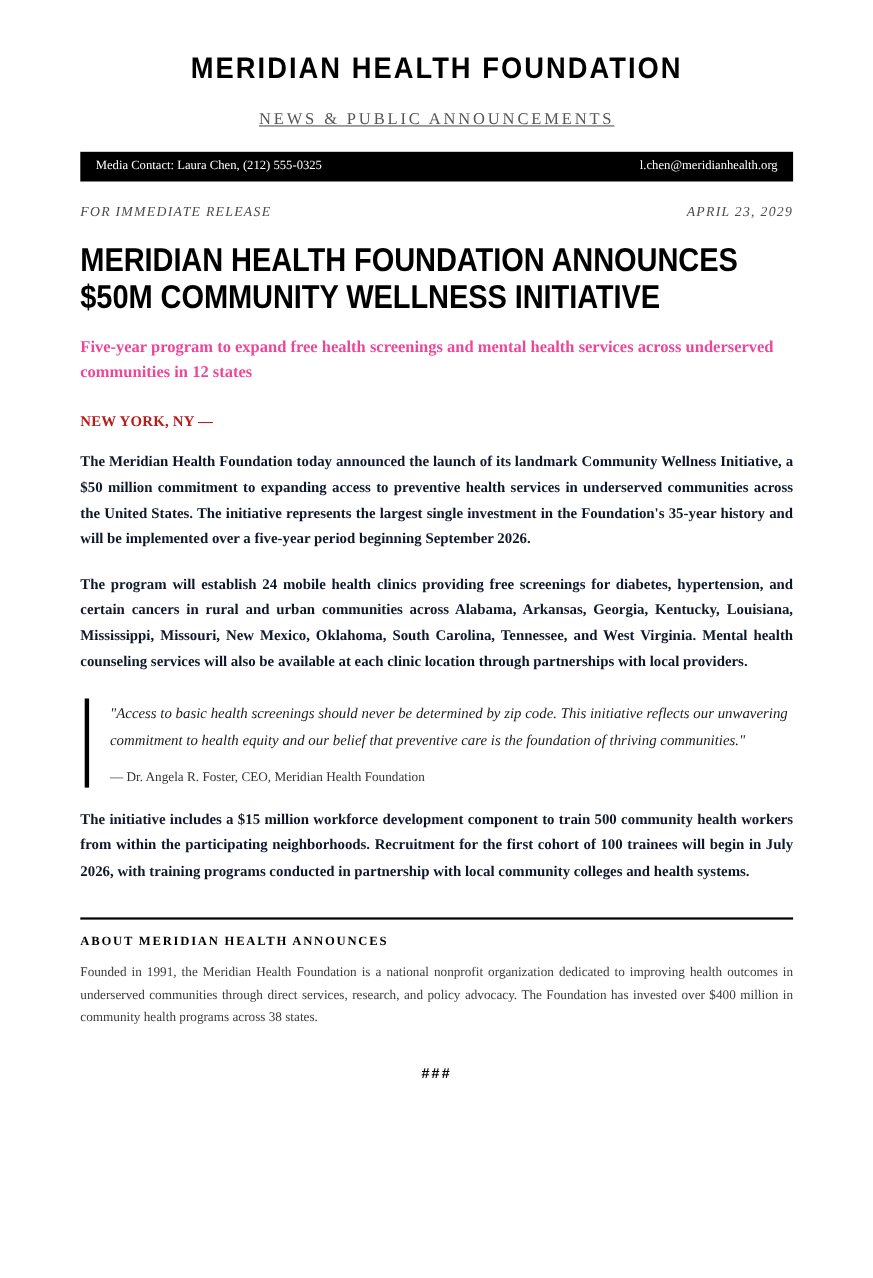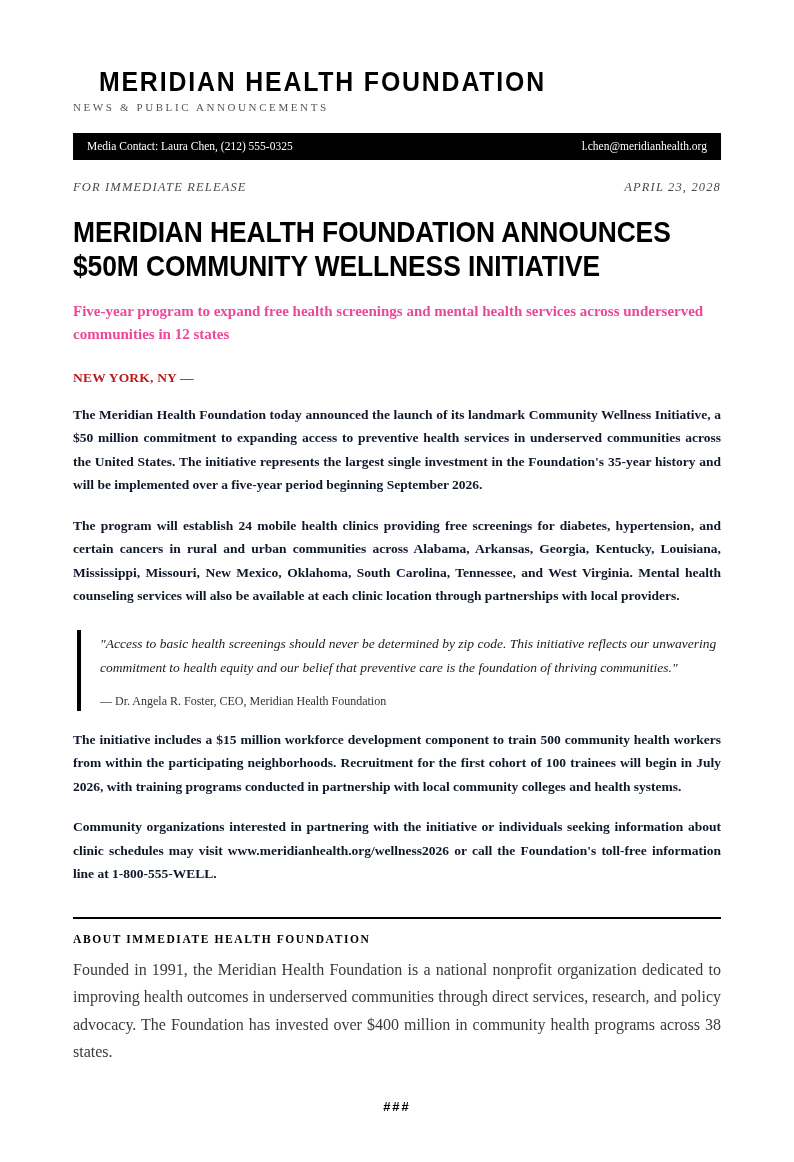--- a/index.html
+++ b/index.html
@@ -19,41 +19,43 @@
     width: 794px;
     height: 1162px;
     box-sizing: border-box;
     padding: 0 73px;
     position: relative;
     background: #ffffff;
   }
 
   
   .masthead {
-    padding-top: 68px;
+    padding-top: 48px;
+    text-align: center;
   }
   .org-name {
     font-family: "Liberation Sans", "DejaVu Sans", sans-serif;
     font-weight: 700;
     font-size: 27px;
     line-height: 1.05;
     color: #000000;
     letter-spacing: 2.0px;
     transform: scaleX(0.92);
     transform-origin: center;
     margin: 0;
     white-space: nowrap;
   }
   .org-tagline {
     font-family: "Liberation Serif", "DejaVu Serif", serif;
-    font-size: 11px;
+    font-size: 15px;
     letter-spacing: 2.6px;
     color: #555555;
-    margin: 5px 0 0 0;
-    white-space: nowrap;
+    margin: 25px 0 0 0;
+    white-space: nowrap;
+    text-decoration: underline;
   }
 
   
   .contact-bar {
     margin-top: 20px;
     background: #000000;
     color: #ffffff;
     height: 27px;
     display: flex;
     align-items: center;
@@ -156,21 +158,21 @@
   .about-heading {
     font-family: "Liberation Serif", "DejaVu Serif", serif;
     font-weight: 700;
     font-size: 11.5px;
     letter-spacing: 1.6px;
     color: #000000;
     margin: 14px 0 0 0;
   }
   p.boilerplate {
     font-family: "Liberation Serif", "DejaVu Serif", serif;
-    font-size: 16px;
+    font-size: 12px;
     line-height: 1.72;
     color: #3a3a3a;
     text-align: justify;
     margin: 11px 0 0 0;
   }
   .endmark {
     font-family: "Liberation Sans", "DejaVu Sans", sans-serif;
     font-weight: 700;
     font-size: 13px;
     letter-spacing: 2px;
@@ -189,40 +191,39 @@
     <div class="org-tagline">NEWS &amp; PUBLIC ANNOUNCEMENTS</div>
   </div>
 
   <div class="contact-bar">
     <span>Media Contact: Laura Chen, (212) 555-0325</span>
     <span>l.chen@meridianhealth.org</span>
   </div>
 
   <div class="release-row">
     <div class="label">FOR IMMEDIATE RELEASE</div>
-    <div class="date">APRIL 23, 2028</div>
+    <div class="date">APRIL 23, 2029</div>
   </div>
 
   <h2 class="headline">MERIDIAN HEALTH FOUNDATION ANNOUNCES $50M COMMUNITY WELLNESS INITIATIVE</h2>
 
   <h3 class="subhead">Five-year program to expand free health screenings and mental health services across underserved communities in 12 states</h3>
 
   <p class="dateline">NEW YORK, NY —</p>
 
   <p class="body-text">The Meridian Health Foundation today announced the launch of its landmark Community Wellness Initiative, a $50 million commitment to expanding access to preventive health services in underserved communities across the United States. The initiative represents the largest single investment in the Foundation's 35-year history and will be implemented over a five-year period beginning September 2026.</p>
   <p class="body-text">The program will establish 24 mobile health clinics providing free screenings for diabetes, hypertension, and certain cancers in rural and urban communities across Alabama, Arkansas, Georgia, Kentucky, Louisiana, Mississippi, Missouri, New Mexico, Oklahoma, South Carolina, Tennessee, and West Virginia. Mental health counseling services will also be available at each clinic location through partnerships with local providers.</p>
 
   <blockquote class="pullquote">
     <p class="quote-text">"Access to basic health screenings should never be determined by zip code. This initiative reflects our unwavering commitment to health equity and our belief that preventive care is the foundation of thriving communities."</p>
     <p class="attribution">— Dr. Angela R. Foster, CEO, Meridian Health Foundation</p>
   </blockquote>
 
   <p class="body-text">The initiative includes a $15 million workforce development component to train 500 community health workers from within the participating neighborhoods. Recruitment for the first cohort of 100 trainees will begin in July 2026, with training programs conducted in partnership with local community colleges and health systems.</p>
-  <p class="body-text">Community organizations interested in partnering with the initiative or individuals seeking information about clinic schedules may visit www.meridianhealth.org/wellness2026 or call the Foundation's toll-free information line at 1-800-555-WELL.</p>
 
   <hr class="divider">
 
-  <div class="about-heading">ABOUT IMMEDIATE HEALTH FOUNDATION</div>
+  <div class="about-heading">ABOUT MERIDIAN HEALTH ANNOUNCES</div>
   <p class="boilerplate">Founded in 1991, the Meridian Health Foundation is a national nonprofit organization dedicated to improving health outcomes in underserved communities through direct services, research, and policy advocacy. The Foundation has invested over $400 million in community health programs across 38 states.</p>
 
   <div class="endmark">###</div>
 
 </div>
 
 </body></html>

